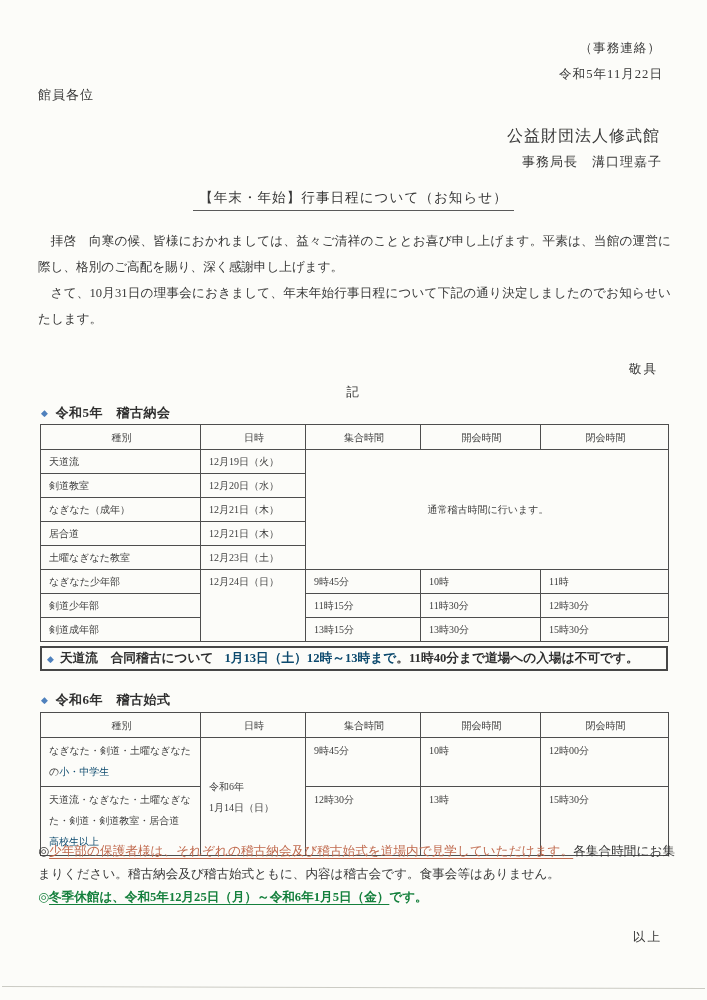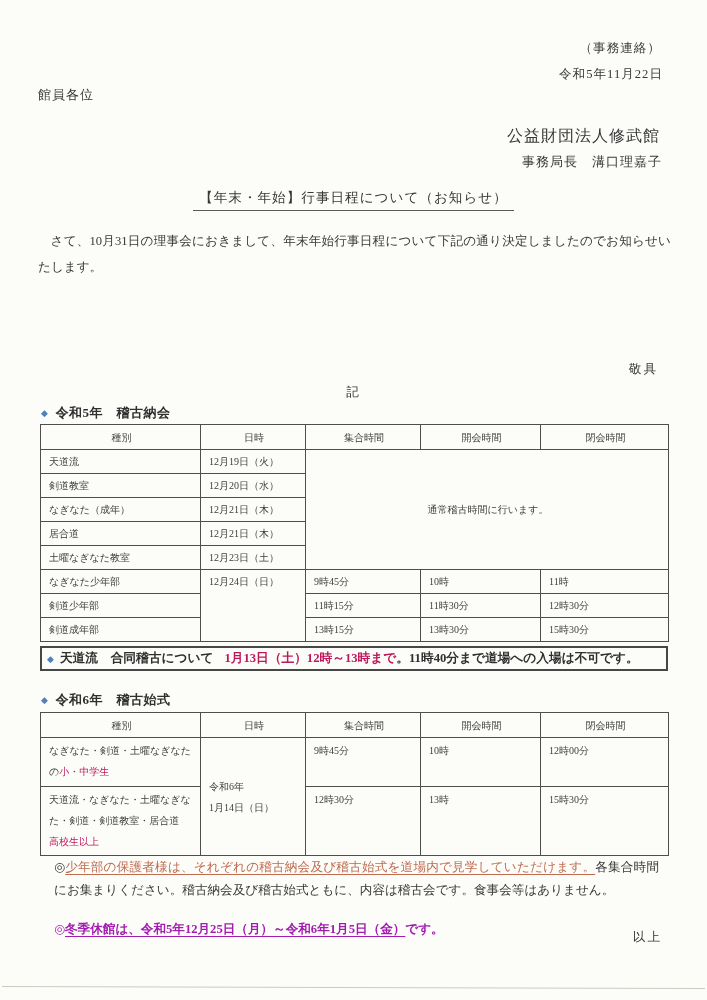--- a/index.html
+++ b/index.html
@@ -60,38 +60,38 @@
     vertical-align:middle;
     overflow:hidden;
   }
   .sched th{text-align:center;height:22px;}
   #table1 td{height:21px;}
   .sched td.merged{text-align:center;vertical-align:middle;}
   #table2 td{vertical-align:top;padding-top:2px;padding-bottom:2px;}
   #table2 td.date-cell{vertical-align:middle;}
   #table2 tr.r1 td{height:44px;}
   #table2 tr.r2 td{height:64px;}
-  .orange{color:#be185d;}
+  .orange{color:#0c4a6e;}
   .orange-u{color:#c06a4e;text-decoration:underline;text-underline-offset:3px;}
 
   #callout{
     top:646px;left:40px;width:628px;height:25px;
     box-sizing:border-box;
     border:2px solid #474747;
     display:flex;align-items:center;
     padding:0 5px;
     font-weight:bold;font-size:12.7px;
     white-space:nowrap;color:#2f2f2f;
   }
   #callout .bullet{margin-right:6px;}
   #callout .co-label{margin-right:11px;}
 
   #notes{top:840px;left:38px;width:637px;line-height:23px;text-align:justify;}
-  #notes p{margin:16px;}
-  .note-bold{font-weight:bold;color:#a21caf;}
+  #notes p{margin:0;}
+  .note-bold{font-weight:bold;color:#15803d;}
   .u-dark{text-decoration:underline;text-underline-offset:3px;}
 
   #ijo{top:929px;right:45px;letter-spacing:2px;}
 
   #scanline{
     top:987px;left:2px;width:703px;height:1px;
     background:#cbcbc4;
     transform:rotate(0.15deg);
   }
 </style>
@@ -104,20 +104,21 @@
   <div class="abs" id="doc-date">令和5年11月22日</div>
   <div class="abs" id="addressee">館員各位</div>
   <div class="abs" id="org-name">公益財団法人修武館</div>
   <div class="abs" id="officer">事務局長　溝口理嘉子</div>
 
   <div class="abs" id="title-wrap">
     <span class="title-inner">【年末・年始】行事日程について（お知らせ）</span>
   </div>
 
   <div class="abs" id="body-block">
+    <p>拝啓　向寒の候、皆様におかれましては、益々ご清祥のこととお喜び申し上げます。平素は、当館の運営に際し、格別のご高配を賜り、深く感謝申し上げます。</p>
     <p>さて、10月31日の理事会におきまして、年末年始行事日程について下記の通り決定しましたのでお知らせいたします。</p>
   </div>
 
   <div class="abs" id="keigu">敬具</div>
   <div class="abs" id="ki">記</div>
 
   <div class="abs sec-header" id="sec1">
     <span class="bullet">◆</span><span>令和5年　稽古納会</span>
   </div>
 

